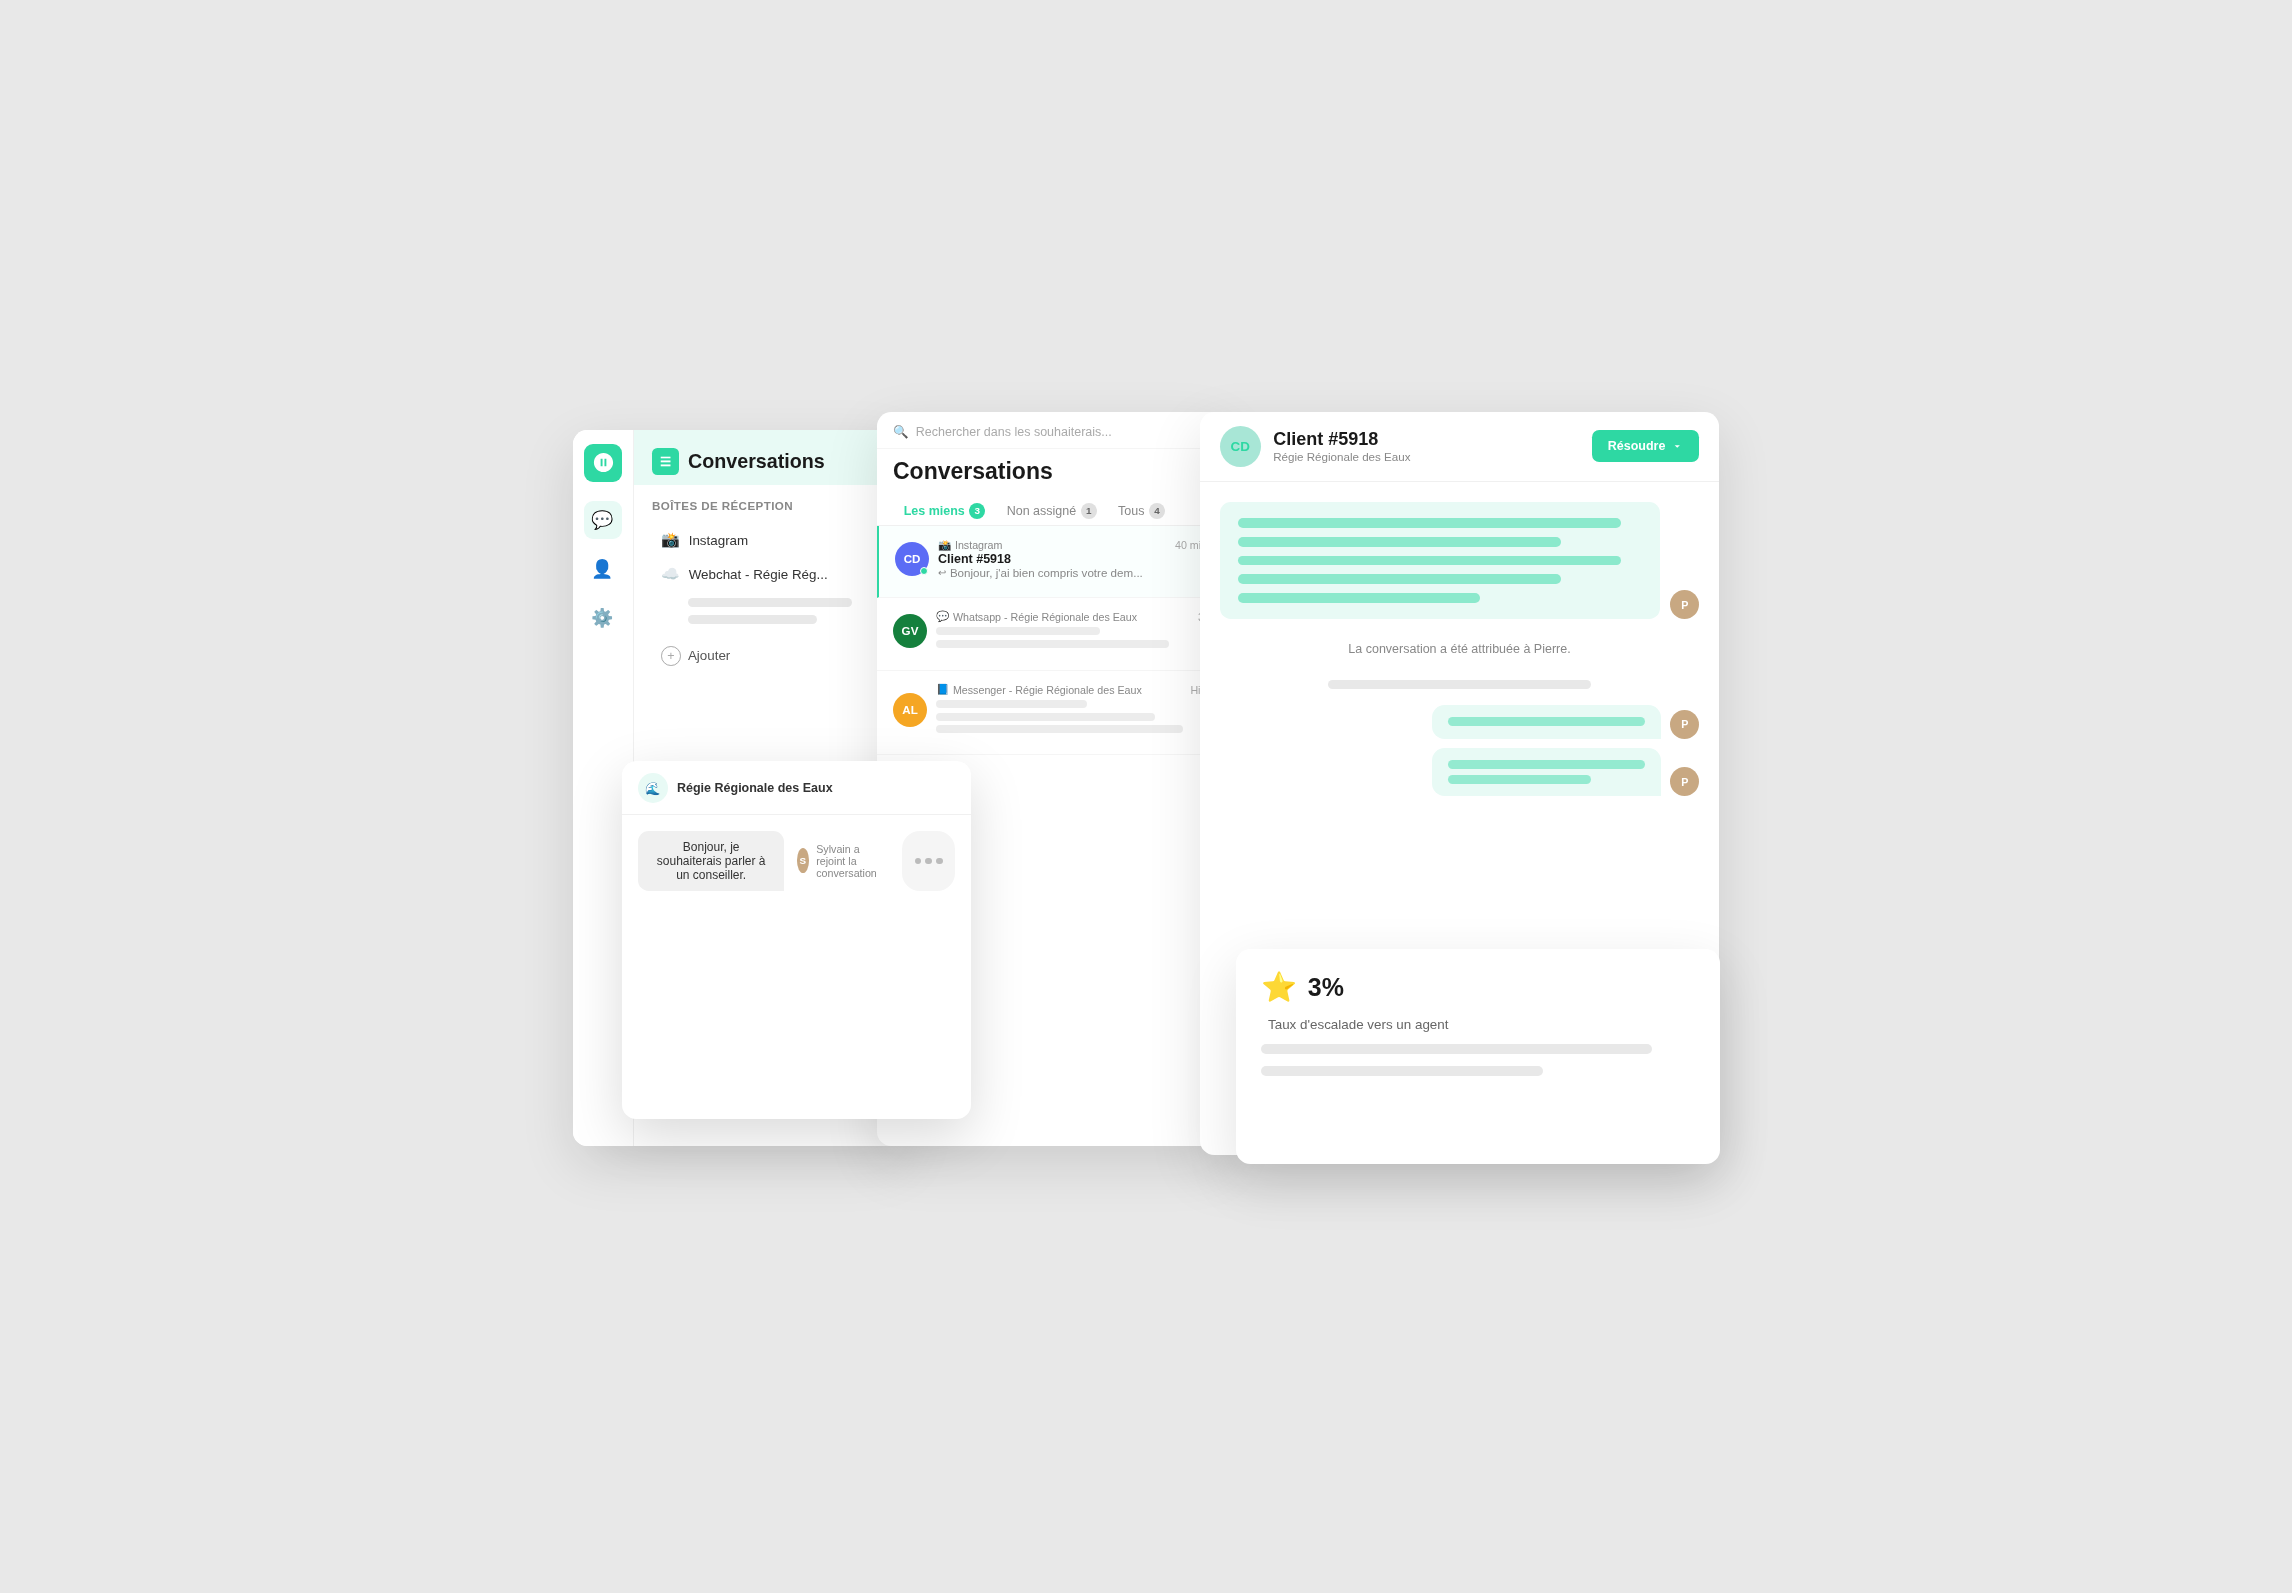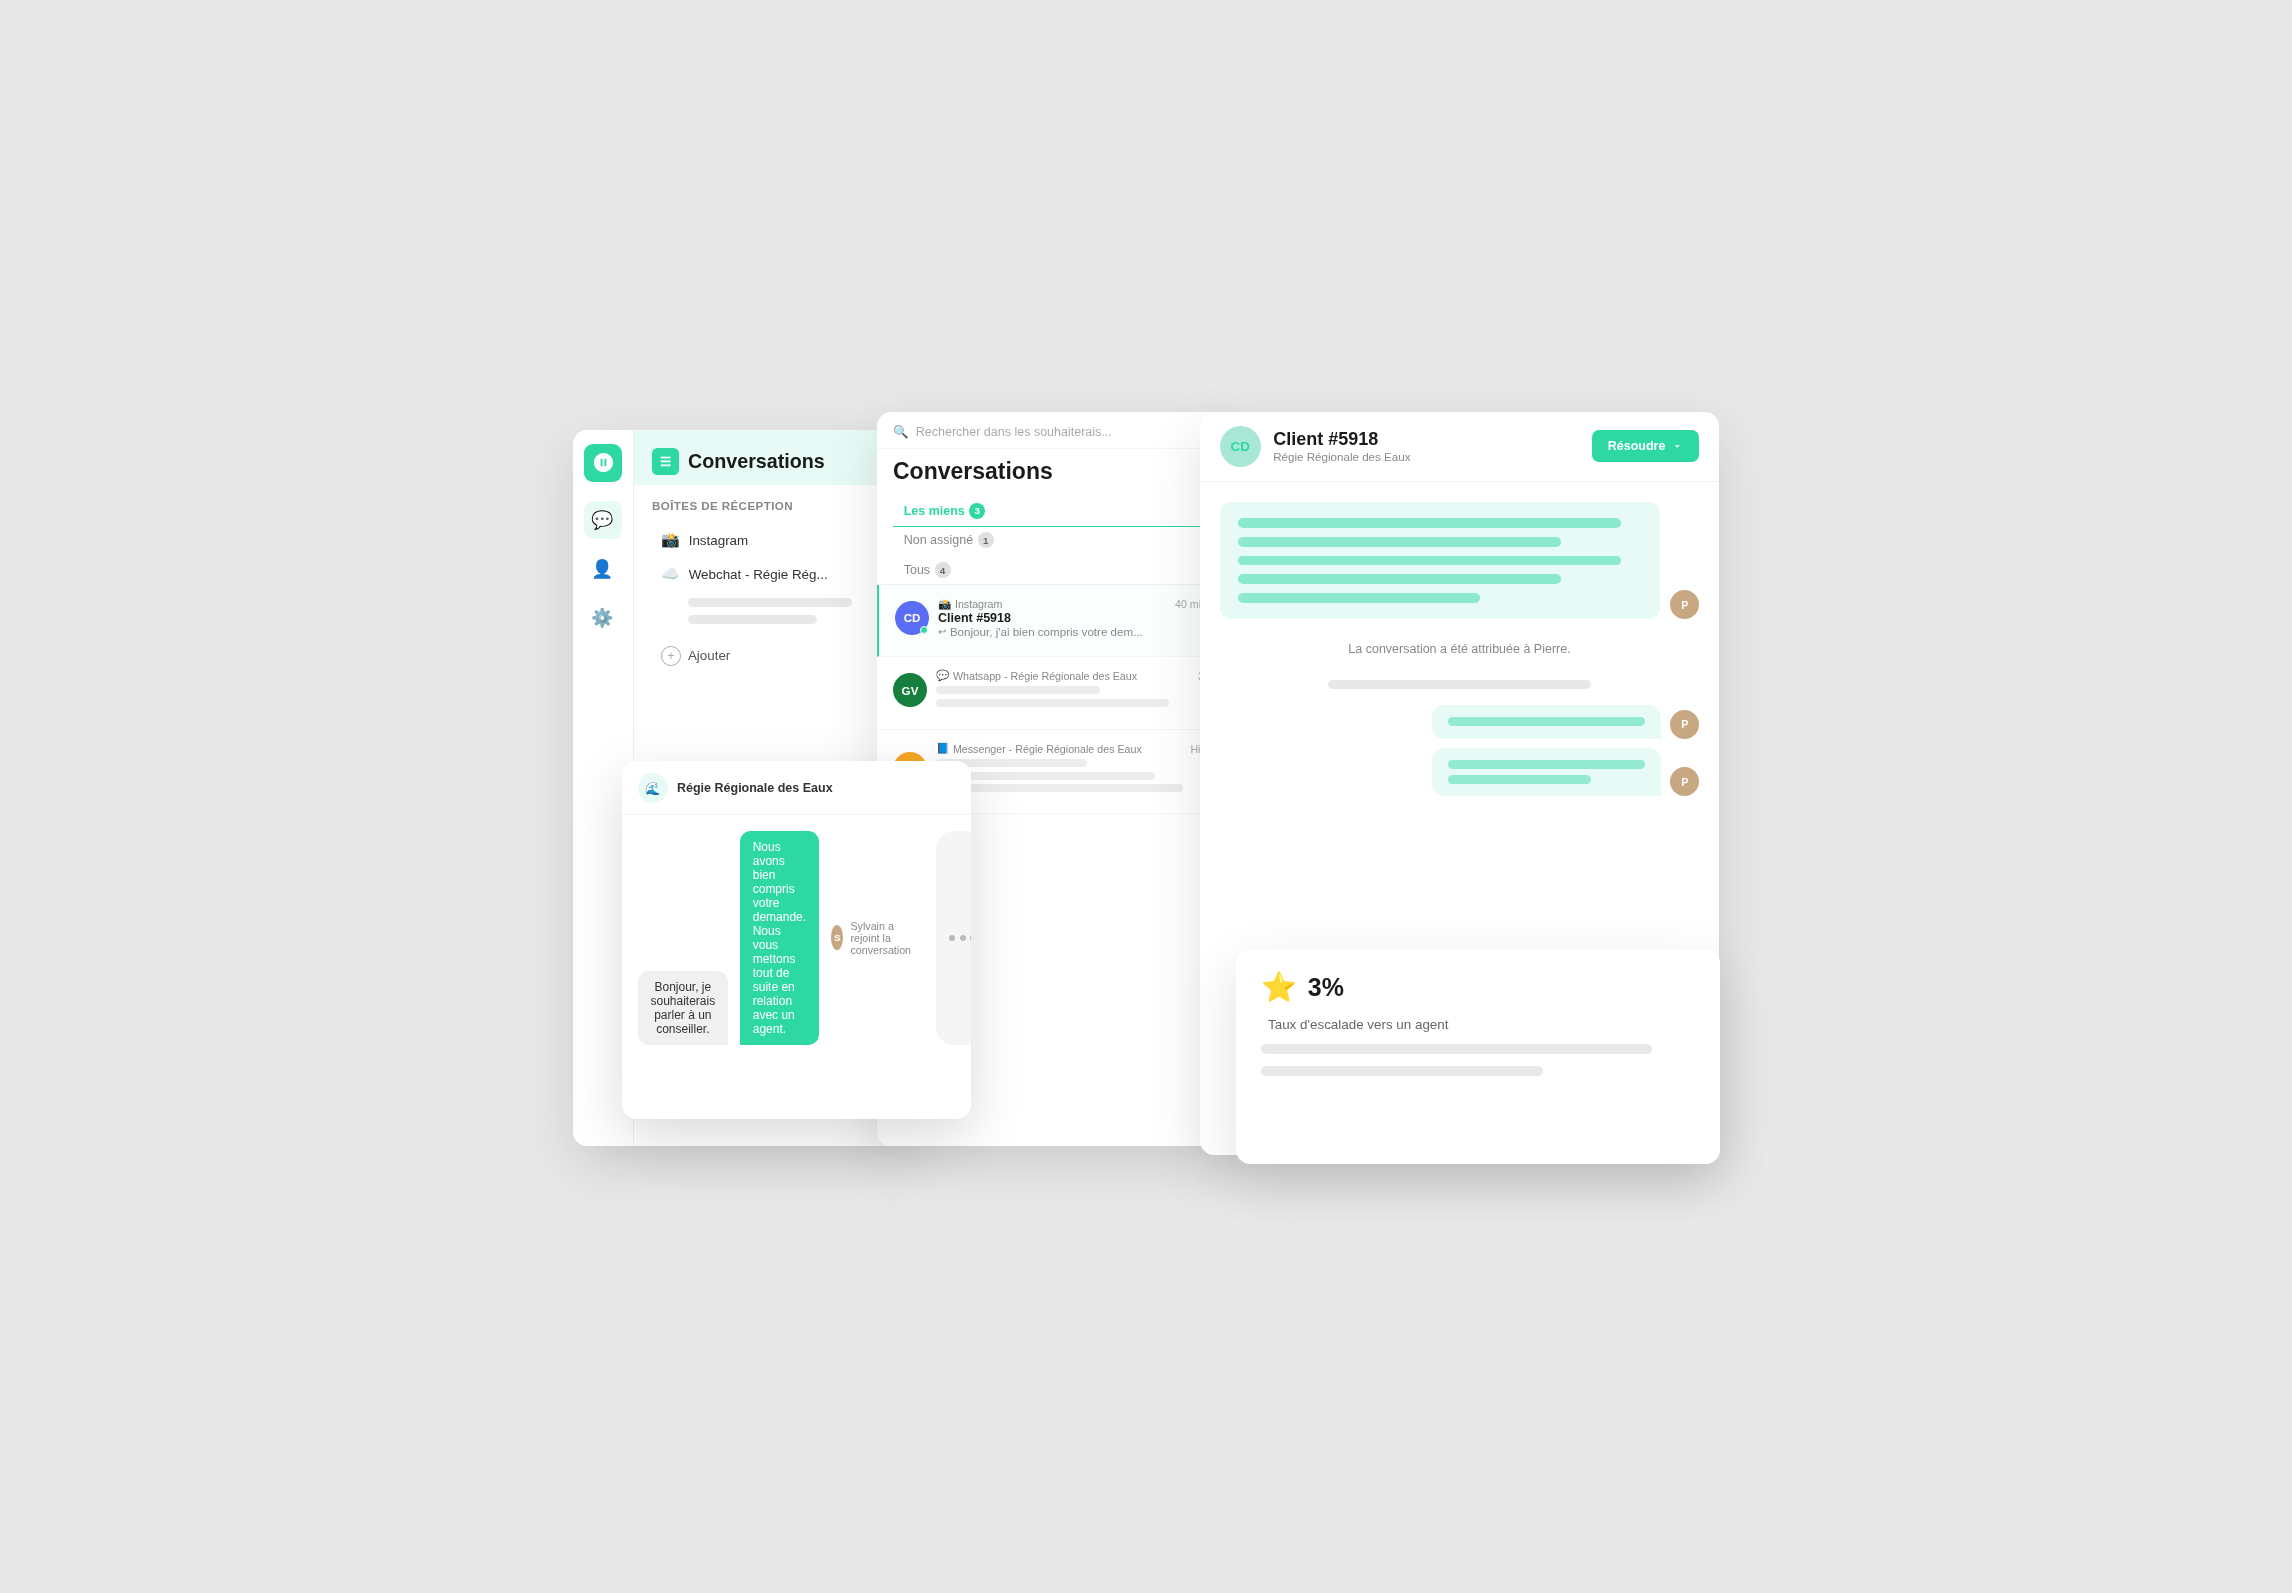--- a/index.html
+++ b/index.html
@@ -200,24 +200,23 @@
     .search-bar {
       display: flex; align-items: center; gap: 7.2px;
       color: #aaa; font-size: 12.5px;
     }
     .search-icon { font-size: 12.5px; }
     .conv-title {
       padding: 9px 16px 10.7px;
       font-size: 23px; font-weight: 800; color: #1a1a1a;
     }
     .conv-tabs {
-      display: flex; gap: 0;
+      display: flex; align-items: center; gap: 0;
       padding: 0 16px;
       border-bottom: 1.8px solid #f0f0f0;
-      flex-direction: column;
     }
     .conv-tab {
       padding: 7.2px 10.7px;
       font-size: 12.5px; cursor: pointer;
       color: #888; border-bottom: 1.8px solid transparent;
       margin-bottom: -1.8px;
       display: flex; align-items: center; gap: 4.5px;
     }
     .conv-tab.active { color: #2ed8a3; border-bottom-color: #2ed8a3; font-weight: 600; }
     .tab-badge {
@@ -430,21 +429,20 @@
     </div>
   </div>
 
   <div class="card card-chat">
     <div class="chat-header">
       <div class="chat-logo">🌊</div>
       <span class="chat-company">Régie Régionale des Eaux</span>
     </div>
     <div class="chat-body">
       <div class="chat-bubble-user">Bonjour, je souhaiterais parler à un conseiller.</div>
-      <div class="chat-bubble-bot">Nous avons bien compris votre demande. Nous vous mettons tout de suite en relation avec un agent.</div>
       <div class="chat-assigned">
         <div class="chat-avatar-small">S</div>
         <span>Sylvain a rejoint la conversation</span>
       </div>
       <div class="chat-typing">
         <div class="dot"></div>
         <div class="dot"></div>
         <div class="dot"></div>
       </div>
     </div>

